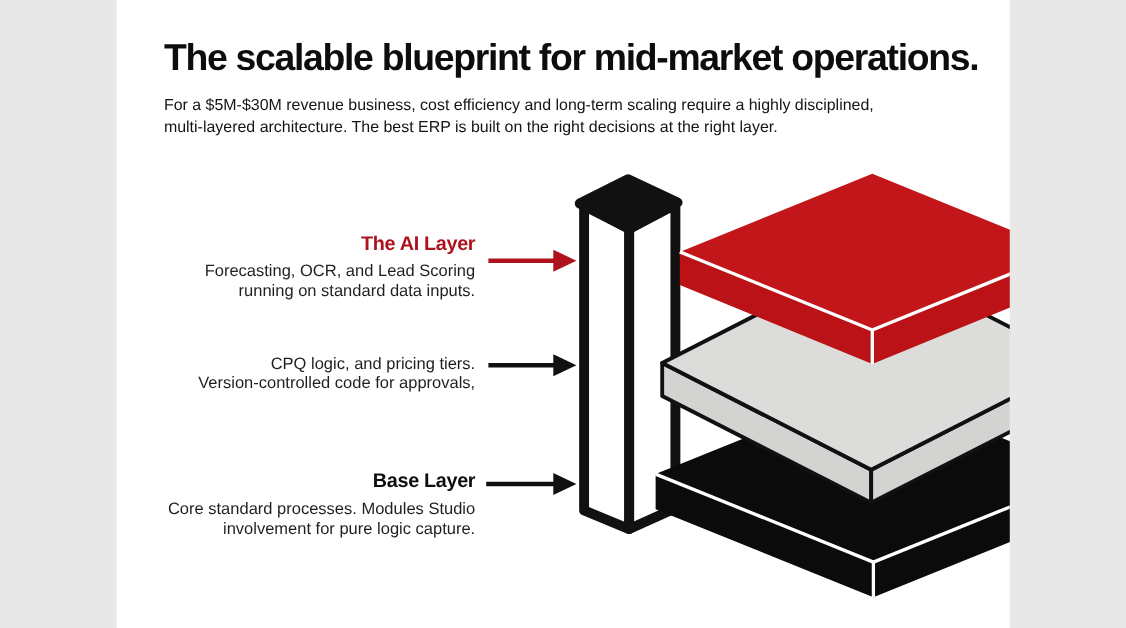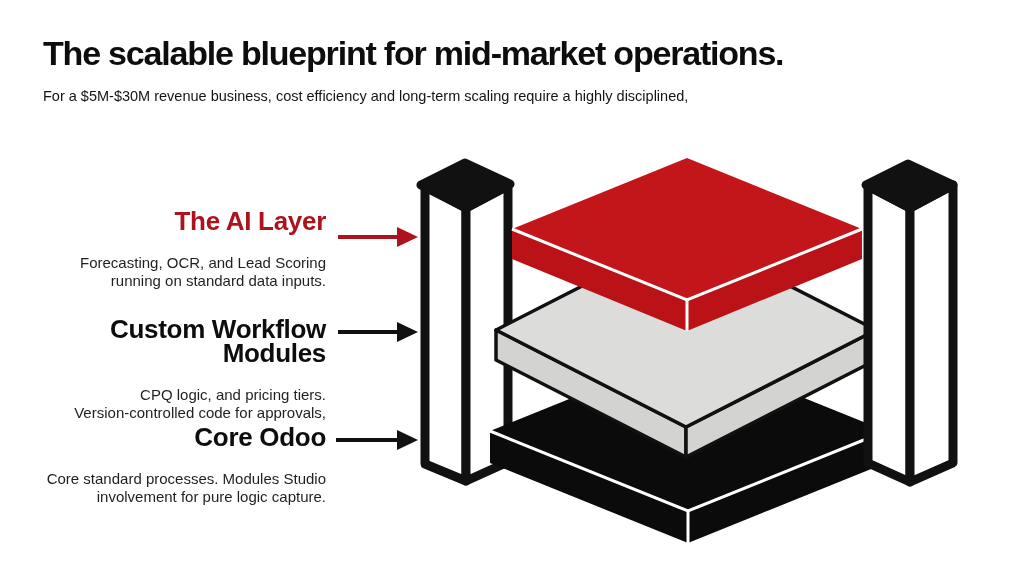--- a/index.html
+++ b/index.html
@@ -1,18 +1,18 @@
 <!DOCTYPE html>
 <html><head>
 <meta charset="utf-8">
 <style>
   html,body{margin:0;padding:0;background:#e8e8e8;}
   .canvas{
     position:relative;
-    width:1024px;height:571px;
+    width:812px;height:571px;
     background:#ffffff;
     overflow:hidden;
     font-family:"Liberation Sans", sans-serif;
     margin:0 auto;
   }
   
   .title{
     position:absolute;left:43px;top:34px;
     font-size:34px;font-weight:700;color:#0d0d0d;
     letter-spacing:-1.2px;white-space:nowrap;
@@ -24,40 +24,41 @@
     white-space:nowrap;
   }
   .subtitle span{display:block;}
   
   .diagram-svg{position:absolute;left:0;top:0;width:1024px;height:571px;}
   
   .callout{
     position:absolute;width:305px;left:21px;text-align:right;
   }
   .callout .callout-title{
-    font-size:26px;font-weight:700;color:#0d0d0d;
+    font-size:18px;font-weight:700;color:#0d0d0d;
     letter-spacing:-0.3px;line-height:24px;
   }
   .callout.red .callout-title{color:#ae121c;}
   .callout .callout-desc{
-    margin-top:21px;font-size:15px;line-height:18px;color:#1f1f1f;
+    margin-top:5px;font-size:15px;line-height:18px;color:#1f1f1f;
   }
   .callout .callout-desc span{display:block;}
   .co-1{top:209px;}
   .co-2{top:317px;}
   .co-3{top:425px;}
 </style>
 </head>
 <body>
 
 <div class="canvas">
 
   <div class="title">The scalable blueprint for mid-market operations.</div>
   <div class="subtitle">
     <span>For a $5M-$30M revenue business, cost efficiency and long-term scaling require a highly disciplined,</span>
+    <span>multi-layered architecture. The best ERP is built on the right decisions at the right layer.</span>
   </div>
 
   <svg class="diagram-svg" viewBox="0 0 1024 571" xmlns="http://www.w3.org/2000/svg">
 
     <g stroke-linejoin="round" stroke-linecap="round">
       <polygon points="425,186 425,464 466,481 466,208" stroke="#111111" stroke-width="9" fill="#ffffff"></polygon>
       <polygon points="466,208 466,481 508,462 508,186" stroke="#111111" stroke-width="9" fill="#ffffff"></polygon>
       <polygon points="465,163 510,184 466,208 421,185" stroke="#111111" stroke-width="9" fill="#111111"></polygon>
     </g>
 
@@ -105,28 +106,27 @@
 
   <div class="callout red co-1">
     <div class="callout-title">The AI Layer</div>
     <div class="callout-desc">
       <span>Forecasting, OCR, and Lead Scoring</span>
       <span>running on standard data inputs.</span>
     </div>
   </div>
 
   <div class="callout co-2">
-    <div class="callout-title">Custom Workflow Modules</div>
     <div class="callout-desc">
       <span>CPQ logic, and pricing tiers.</span>
       <span>Version-controlled code for approvals,</span>
     </div>
   </div>
 
   <div class="callout co-3">
-    <div class="callout-title">Core Odoo</div>
+    <div class="callout-title">Base Layer</div>
     <div class="callout-desc">
       <span>Core standard processes. Modules Studio</span>
       <span>involvement for pure logic capture.</span>
     </div>
   </div>
 
 </div>
 
 </body></html>

